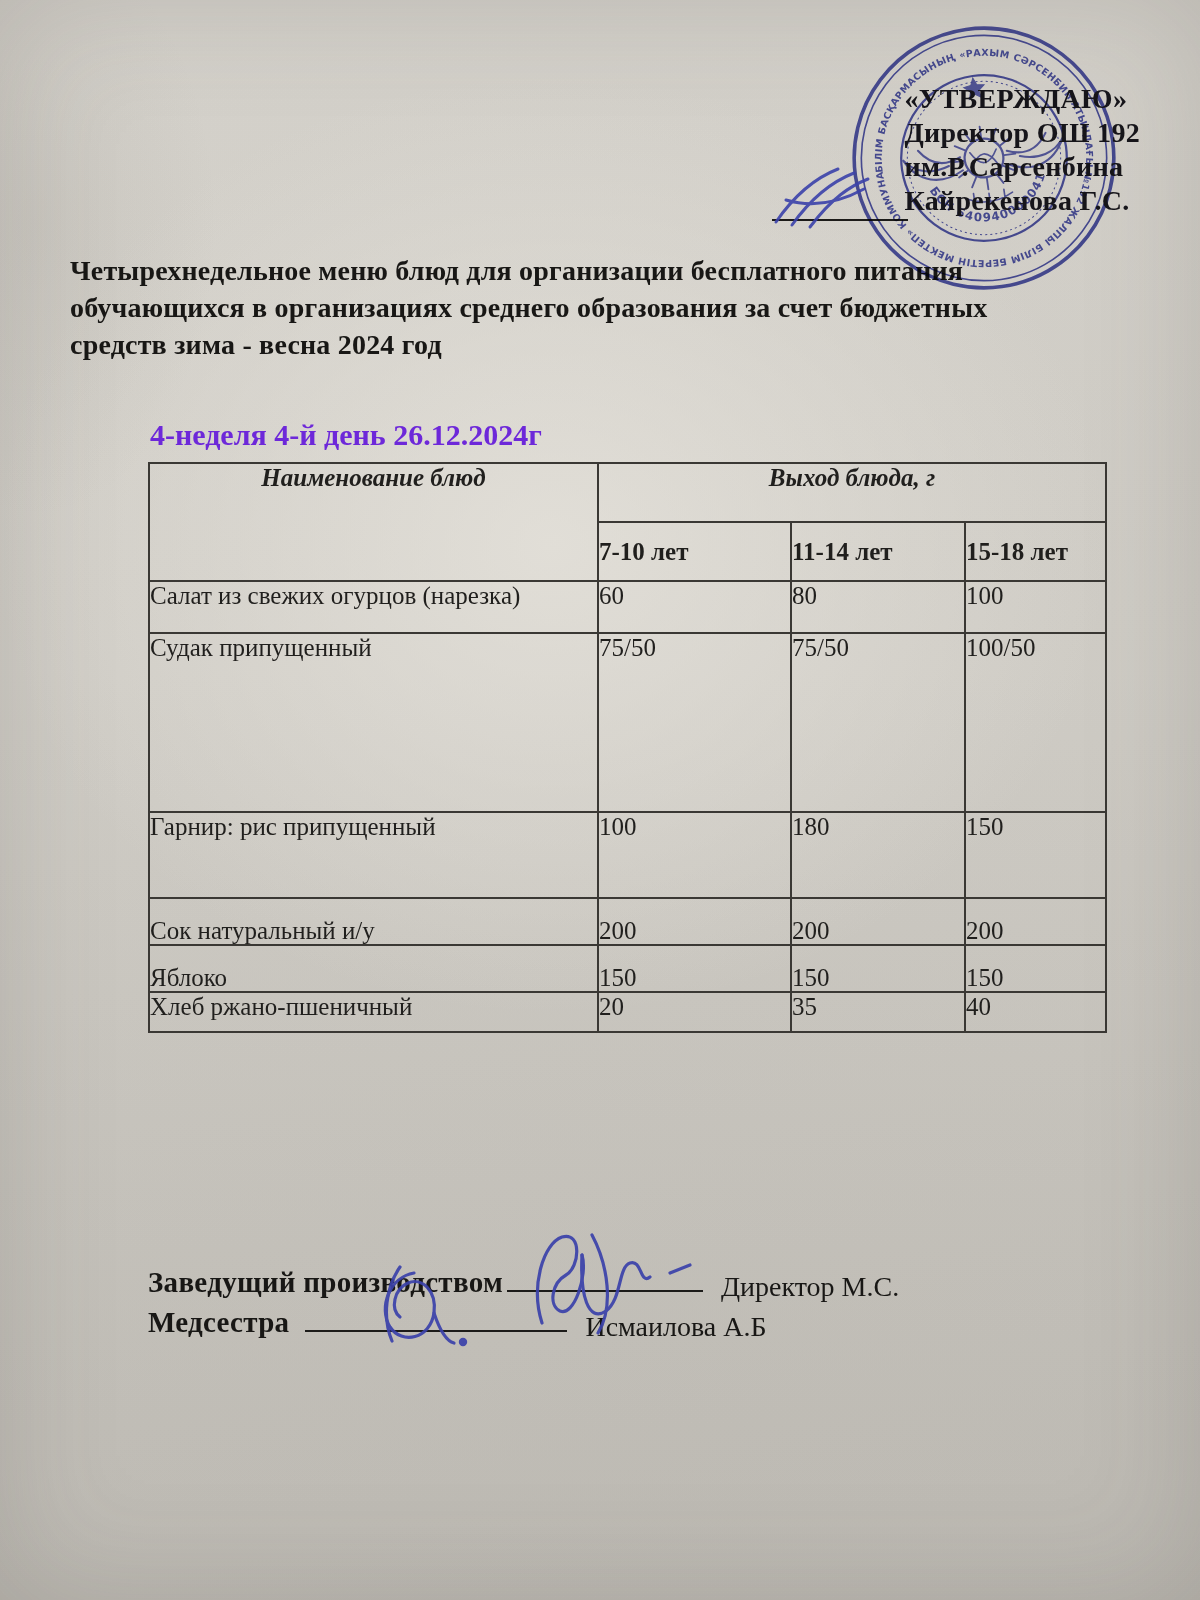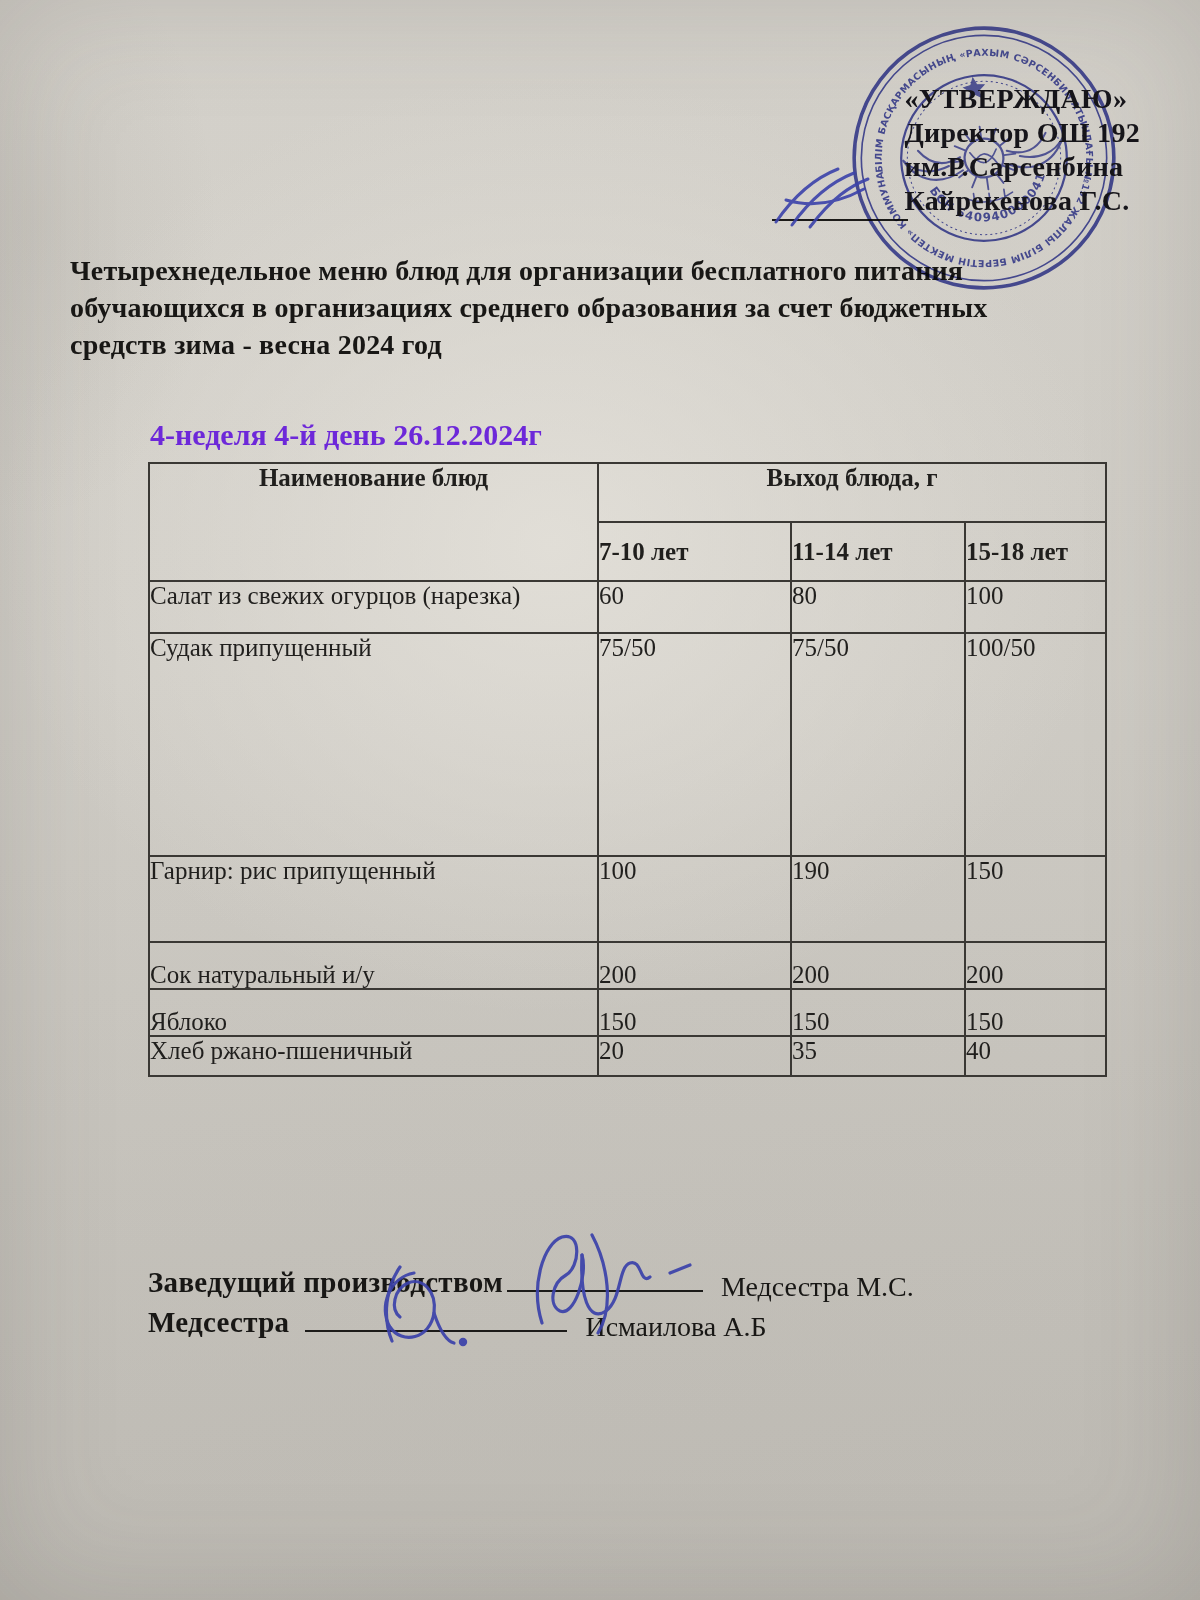--- a/index.html
+++ b/index.html
@@ -30,22 +30,22 @@
   
   table.menu{position:absolute;left:148px;top:462px;width:957px;z-index:2;
     border-collapse:collapse;table-layout:fixed;color:#201f1d;}
   table.menu td{border:2px solid #3a3834;padding:0;vertical-align:top;overflow:hidden;}
   td.name-h{vertical-align:middle;text-align:center;font-weight:bold;font-size:25px;}
   td.group-h{vertical-align:middle;text-align:center;font-weight:bold;font-size:25px;}
   tr.h2 td{vertical-align:middle;text-align:left;font-weight:bold;font-size:25px;}
   tbody td{font-size:25px;line-height:28px;}
   td.dname{padding:3px 6px 0 9px;}
   td.dval{padding:3px 6px 0 12px;}
-  tr.h1{height:59px;} tr.h2{height:59px;}
-  tr.r0{height:52px;} tr.r1{height:223px;} tr.r2{height:86px;border-radius:28px;}
+  tr.h1{height:59px;font-style:italic;} tr.h2{height:59px;}
+  tr.r0{height:52px;} tr.r1{height:179px;} tr.r2{height:86px;border-radius:28px;}
   tr.r3{height:31px;} tr.r4{height:46px;} tr.r5{height:40px;}
   tr.r3 td, tr.r4 td{line-height:26px;padding-top:19px;}
   
   .signatures{left:148px;top:1266px;z-index:2;color:#181715;}
   .sigrow{display:flex;align-items:baseline;}
   .sigrow+.sigrow{margin-top:7px;}
   .siglabel{font-weight:bold;font-size:29px;letter-spacing:.3px;}
   .sigline{display:inline-block;border-bottom:2.5px solid #1c1b19;height:1em;}
   .sigline.l1{width:196px;margin-left:4px;}
   .sigline.l2{width:262px;margin-left:16px;}
@@ -137,21 +137,21 @@
     </tr>
     <tr class="r1">
       <td class="dname">Судак припущенный</td>
       <td class="dval">75/50</td>
       <td class="dval">75/50</td>
       <td class="dval">100/50</td>
     </tr>
     <tr class="r2">
       <td class="dname">Гарнир: рис припущенный</td>
       <td class="dval">100</td>
-      <td class="dval">190</td>
+      <td class="dval">180</td>
       <td class="dval">150</td>
     </tr>
     <tr class="r3">
       <td class="dname">Сок натуральный и/у</td>
       <td class="dval">200</td>
       <td class="dval">200</td>
       <td class="dval">200</td>
     </tr>
     <tr class="r4">
       <td class="dname">Яблоко</td>
@@ -165,21 +165,21 @@
       <td class="dval">35</td>
       <td class="dval">40</td>
     </tr>
   </tbody>
 </table>
 
 <div class="abs signatures">
   <div class="sigrow">
     <span class="siglabel">Заведущий производством</span>
     <span class="sigline l1"></span>
-    <span class="signame">Медсестра М.С.</span>
+    <span class="signame">Директор М.С.</span>
   </div>
   <div class="sigrow">
     <span class="siglabel">Медсестра</span>
     <span class="sigline l2"></span>
     <span class="signame">Исмаилова А.Б</span>
   </div>
 </div>
 
 <svg class="abs inksvg" style="left:330px;top:1215px;" width="420" height="150" viewBox="0 0 420 150">
   <g stroke="#3b42aa" stroke-width="3.2" fill="none" stroke-linecap="round" opacity="0.92">

